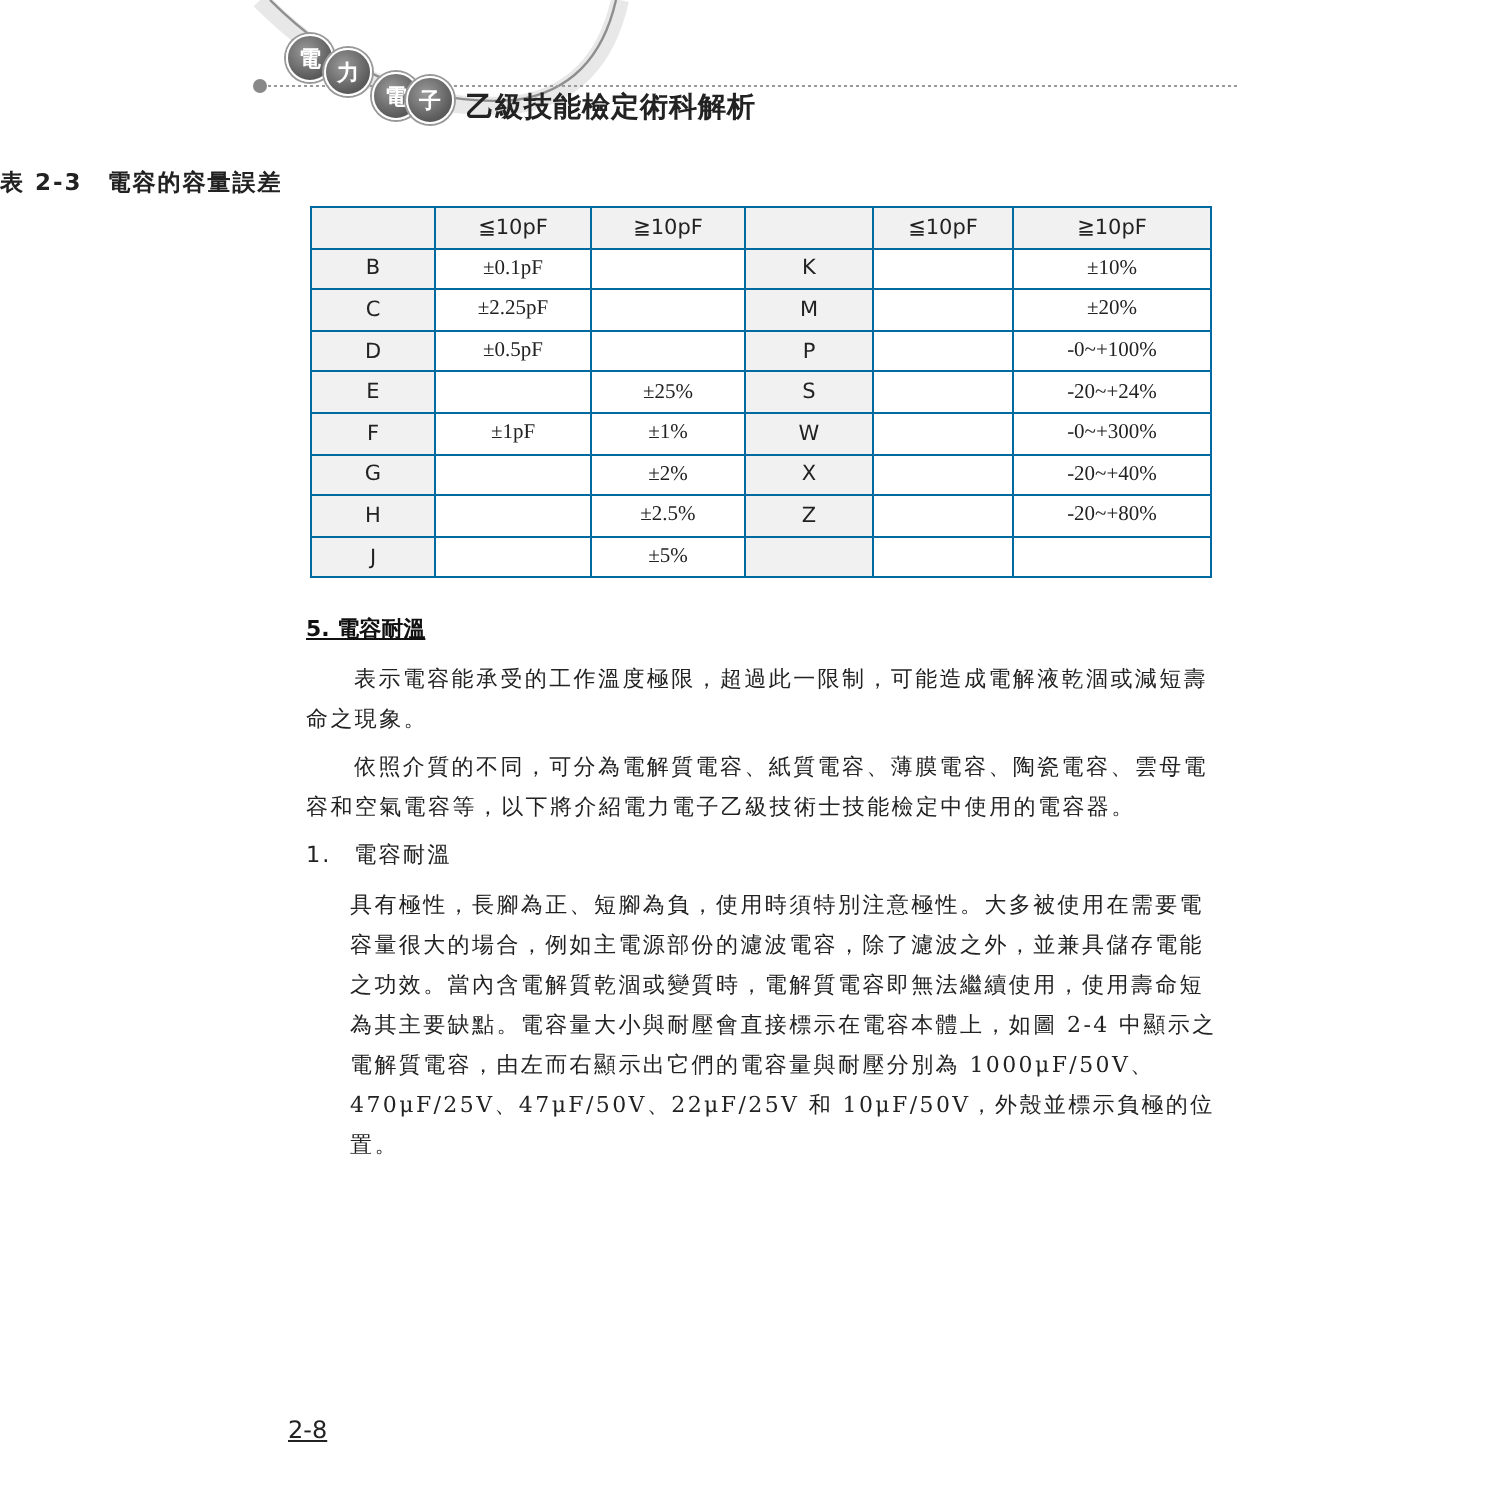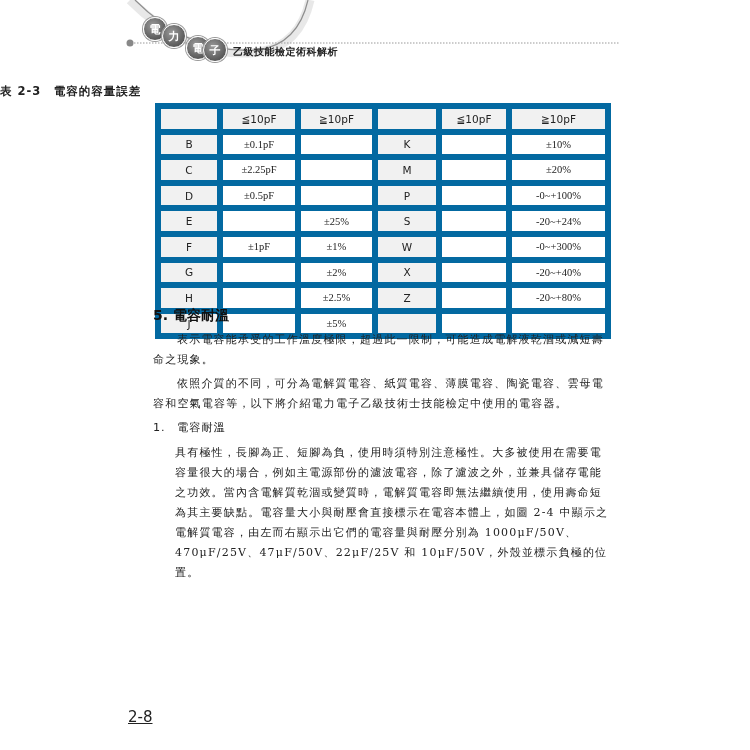--- a/index.html
+++ b/index.html
@@ -1,41 +1,41 @@
 <!DOCTYPE html>
 <html><head>
 <meta charset="utf-8">
 <style>
   html, body { margin:0; padding:0; background:#ffffff; }
   body { width:750px; height:750px; position:relative; overflow:hidden;
          font-family:"DejaVu Serif", serif; color:#1a1a1a; }
   .header-deco { position:absolute; left:0; top:0; width:750px; height:70px; }
   .subject-title { position:absolute; left:233px; top:45px; font-family:"DejaVu Sans", sans-serif;
-         font-size:10px; font-weight:bold; color:#222; letter-spacing:0.5px; }
+         font-size:14px; font-weight:bold; color:#222; letter-spacing:0.5px; }
   .badge { position:absolute; width:22px; height:22px; border-radius:50%;
            background:radial-gradient(circle at 40% 35%, #9a9a9a, #5a5a5a 70%);
            border:1.5px solid #fff; box-shadow:0 0 0 1px #999;
            color:#fff; font-family:"DejaVu Sans", sans-serif; font-size:11px; font-weight:bold;
            display:flex; align-items:center; justify-content:center; }
   .table-caption { position:absolute; left:0; width:750px; top:84px; text-align:left;
          font-family:"DejaVu Sans", sans-serif; font-size:11.5px; font-weight:bold; color:#222; letter-spacing:1px; }
   table.tol { position:absolute; left:155px; top:103px; border-collapse:collapse;
          font-family:"Liberation Serif", serif; font-size:10.5px; color:#222; }
-  table.tol td { border:6px solid #0369a1; height:19.6px; padding:0; text-align:center; vertical-align:middle; }
+  table.tol td { border:1px solid #0369a1; height:19.6px; padding:0; text-align:center; vertical-align:middle; }
   table.tol tr.hdr td { background:#f1f1f1; font-family:"DejaVu Sans", sans-serif; font-size:10.5px; }
   table.tol td.code { background:#f1f1f1; font-family:"DejaVu Sans", sans-serif; font-size:10.5px; }
   .sec-heading { position:absolute; left:153px; top:307px; font-family:"DejaVu Sans", sans-serif;
-         font-size:14px; font-weight:bold; color:#111; }
+         font-size:11px; font-weight:bold; color:#111;text-decoration:underline; }
   .para { position:absolute; font-size:11px; line-height:20px; color:#222; letter-spacing:1.2px; }
   .p1 { left:153px; top:330px; width:455px; text-indent:24px; }
   .p2 { left:153px; top:374px; width:455px; text-indent:24px; }
   .item-heading { position:absolute; left:153px; top:420px; font-size:11.2px; color:#222; letter-spacing:1px; }
   .item-heading .num { font-family:"DejaVu Sans", sans-serif; display:inline-block; width:24px; }
   .p3 { left:175px; top:443px; width:434px; }
-  .page-number { position:absolute; left:128px; top:708px; font-family:"DejaVu Sans", sans-serif; font-size:15px; color:#222;text-decoration:underline; }
+  .page-number { position:absolute; left:144px; top:708px; font-family:"DejaVu Sans", sans-serif; font-size:12px; color:#222;text-decoration:underline; }
 </style>
 </head>
 <body>
 
 <svg class="header-deco" width="750" height="70" viewBox="0 0 750 70">
   <path d="M130 0 Q 190 60 260 52 Q 300 45 310 0" fill="none" stroke="#bdbdbd" stroke-width="9" opacity="0.35"></path>
   <path d="M135 0 Q 190 55 258 50 Q 298 44 308 0" fill="none" stroke="#8e8e8e" stroke-width="1.2"></path>
   <circle cx="130" cy="43" r="3.5" fill="#888"></circle>
   <line x1="134" y1="43" x2="620" y2="43" stroke="#999" stroke-width="1" stroke-dasharray="1.5,1.5"></line>
 </svg>

